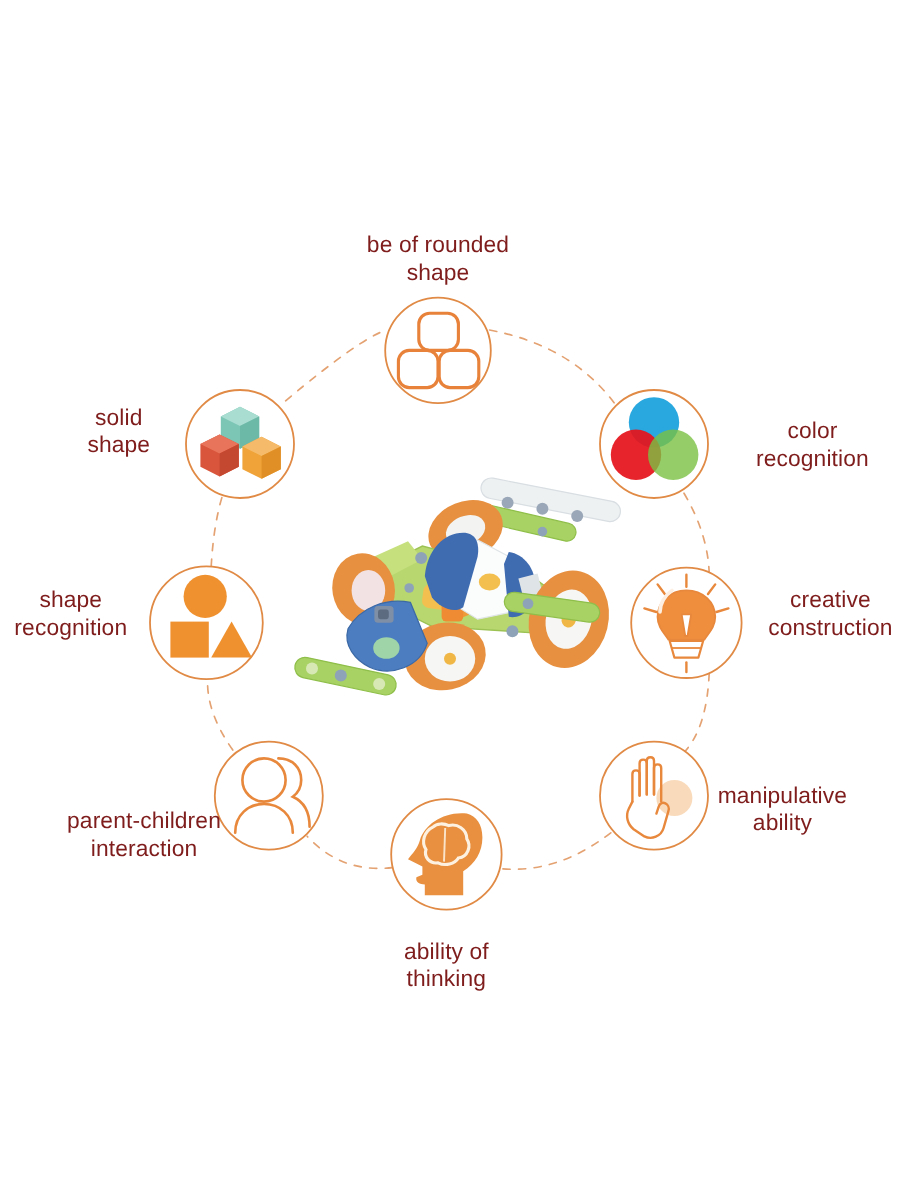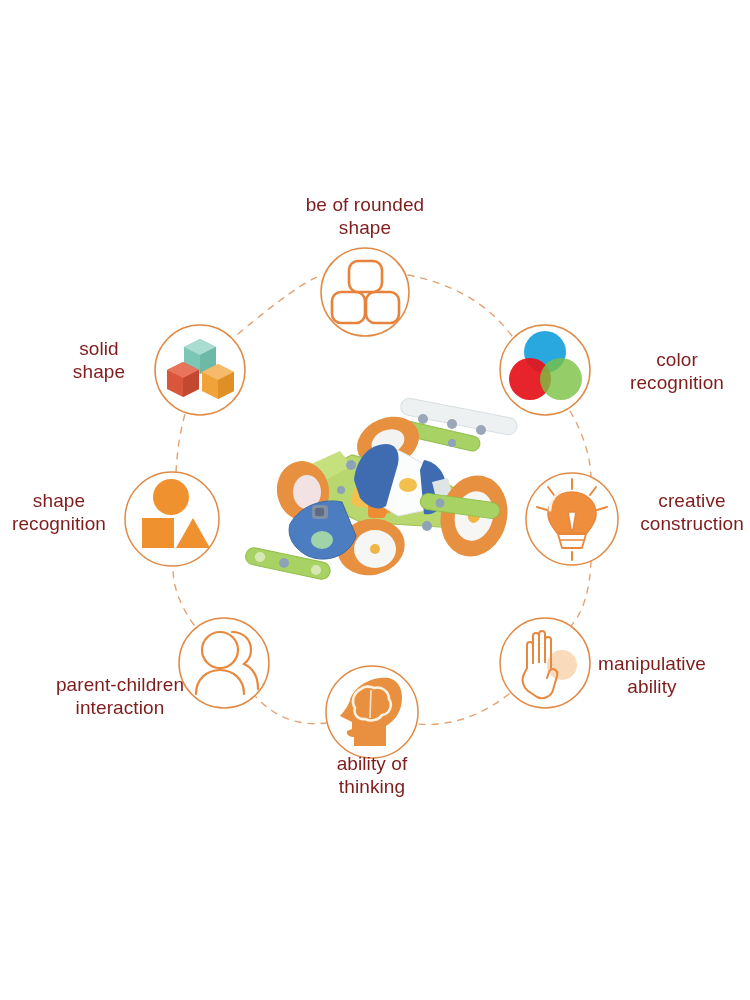--- a/index.html
+++ b/index.html
@@ -224,21 +224,21 @@
 
   <div class="node-label lbl-right" style="left:612px;top:348px;width:130px;">color
 recognition</div>
 
   <div class="node-label lbl-right" style="left:632px;top:489px;width:120px;">creative
 construction</div>
 
   <div class="node-label lbl-right" style="left:588px;top:652px;width:128px;">manipulative
 ability</div>
 
-  <div class="node-label lbl-center" style="left:372px;top:752px;width:200px;">ability of
+  <div class="node-label lbl-center" style="left:372px;top:782px;width:200px;">ability of
 thinking</div>
 
   <div class="node-label lbl-left" style="left:200px;top:673px;width:160px;">parent-children
 interaction</div>
 
   <div class="node-label lbl-left" style="left:124px;top:489px;width:130px;">shape
 recognition</div>
 
   <div class="node-label lbl-left" style="left:154px;top:337px;width:110px;">solid
 shape</div>

